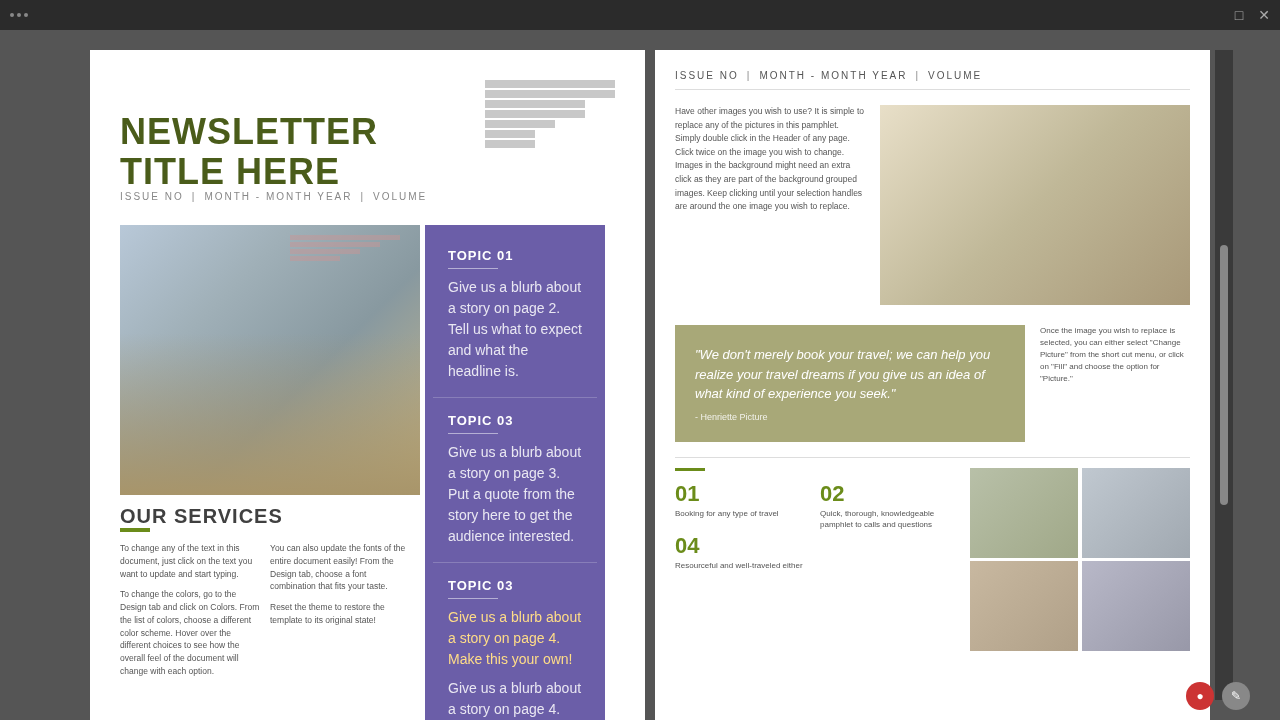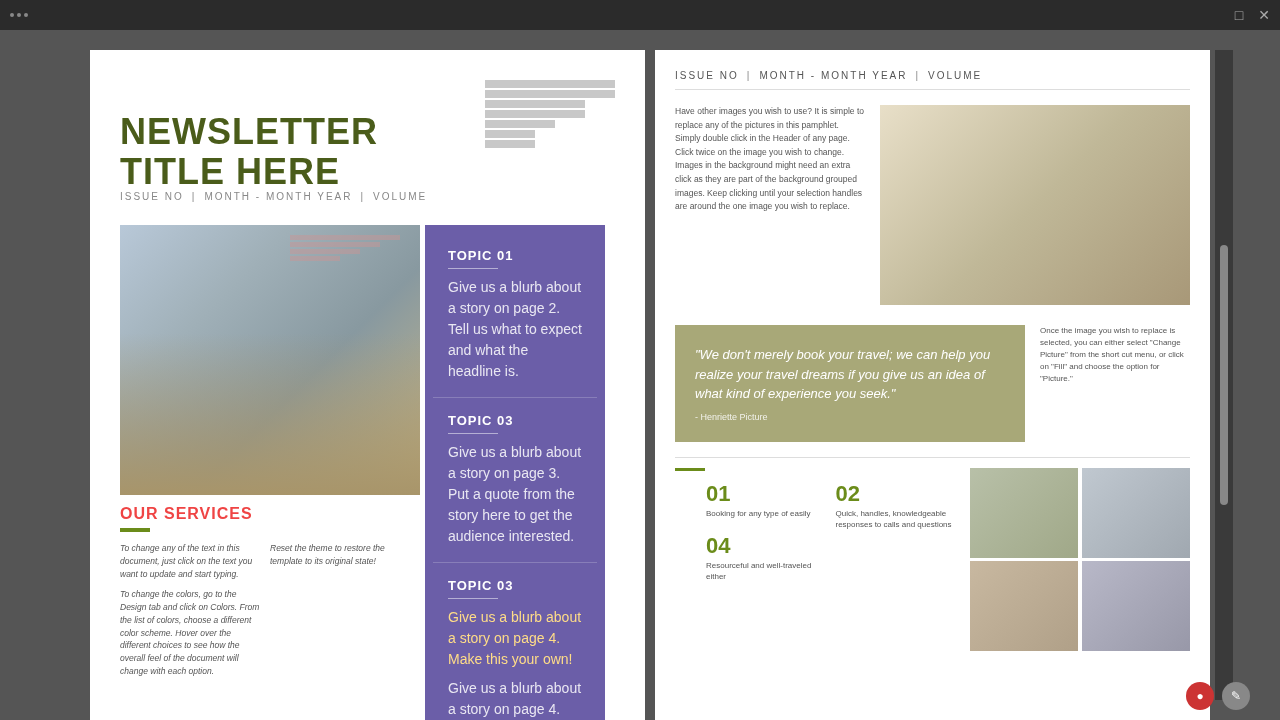--- a/index.html
+++ b/index.html
@@ -179,44 +179,43 @@
       height: 5px;
       background: rgba(200,150,150,0.5);
     }
 
     
     .services-section {
       margin-top: 10px;
       padding-right: 10px;
     }
     .services-title {
-      color: #ef4444;
-      font-size: 16px;
+      color: #404040;
+      font-size: 20px;
       font-weight: 900;
       text-transform: uppercase;
       letter-spacing: 1px;
-      margin-bottom: 5px;
     }
     .services-underline {
       width: 30px;
       height: 4px;
       background: #6b8c1a;
       margin-bottom: 10px;
     }
     .services-columns {
       display: flex;
       gap: 10px;
     }
     .services-col {
       flex: 1;
       font-size: 8.5px;
       color: #555;
       line-height: 1.5;
     }
-    .services-col p { margin-bottom: 8px; font-style: italic; }
+    .services-col p { margin-bottom: 8px; }
 
     
     .topic-item {
       padding: 15px 15px 15px 15px;
       border-bottom: 1px solid rgba(255,255,255,0.2);
     }
     .topic-title {
       color: #fff;
       font-size: 13px;
       font-weight: 700;
@@ -336,21 +335,20 @@
     .margie-underline {
       width: 30px;
       height: 3px;
       background: #6b8c1a;
       margin-bottom: 12px;
     }
     .margie-items {
       display: grid;
       grid-template-columns: 1fr 1fr;
       gap: 5px;
-      margin-left: 31px;
     }
     .margie-item-num {
       color: #6b8c1a;
       font-size: 22px;
       font-weight: 900;
       line-height: 1;
     }
     .margie-item-text {
       font-size: 8px;
       color: #555;
@@ -458,20 +456,21 @@
 
         <div class="services-section">
           <div class="services-title">OUR SERVICES</div>
           <div class="services-underline"></div>
           <div class="services-columns">
             <div class="services-col">
               <p>To change any of the text in this document, just click on the text you want to update and start typing.</p>
               <p>To change the colors, go to the Design tab and click on Colors. From the list of colors, choose a different color scheme.  Hover over the different choices to see how the overall feel of the document will change with each option.</p>
             </div>
             <div class="services-col">
+              <p>You can also update the fonts of the entire document easily! From the Design tab, choose a font combination that fits your taste.</p>
               <p>Reset the theme to restore the template to its original state!</p>
             </div>
           </div>
         </div>
       </div>
 
       <div class="left-topics">
 
         <div class="topic-item">
           <div class="topic-title">TOPIC 01</div>
@@ -519,25 +518,25 @@
     </div>
 
     <div class="section-divider"></div>
 
     <div class="margie-section">
       <div class="margie-text">
         <div class="margie-underline"></div>
         <div class="margie-items">
           <div class="margie-item">
             <div class="margie-item-num">01</div>
-            <div class="margie-item-text">Booking for any type of easily</div>
+            <div class="margie-item-text">Booking for any type of travel</div>
           </div>
           <div class="margie-item">
             <div class="margie-item-num">02</div>
-            <div class="margie-item-text">Quick, handles, knowledgeable responses to calls and questions</div>
+            <div class="margie-item-text">Quick, thorough, knowledgeable pamphlet to calls and questions</div>
           </div>
           <div class="margie-item">
             <div class="margie-item-num">04</div>
             <div class="margie-item-text">Resourceful and well-traveled either</div>
           </div>
         </div>
       </div>
       <div class="margie-images">
         <div class="margie-img"></div>
         <div class="margie-img"></div>

